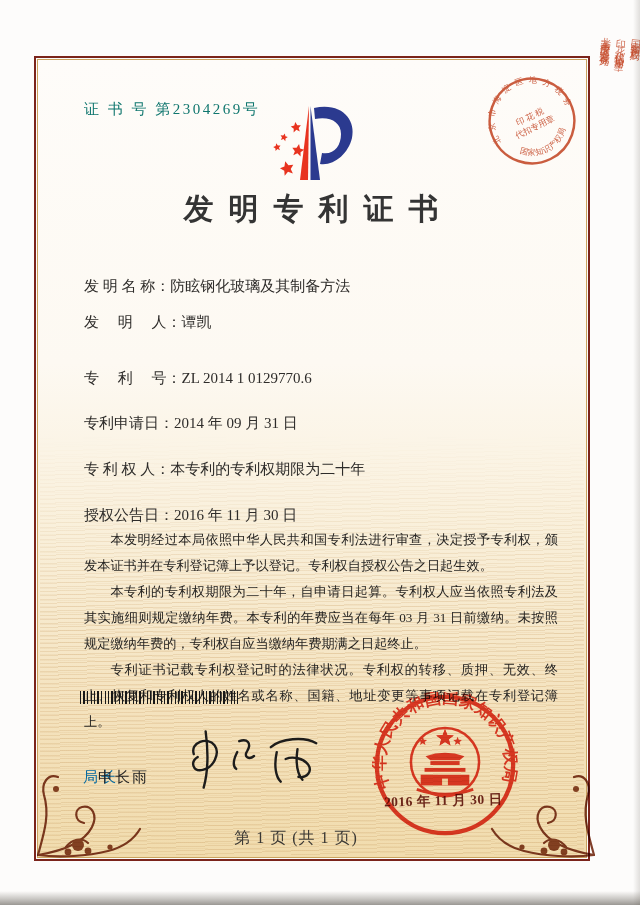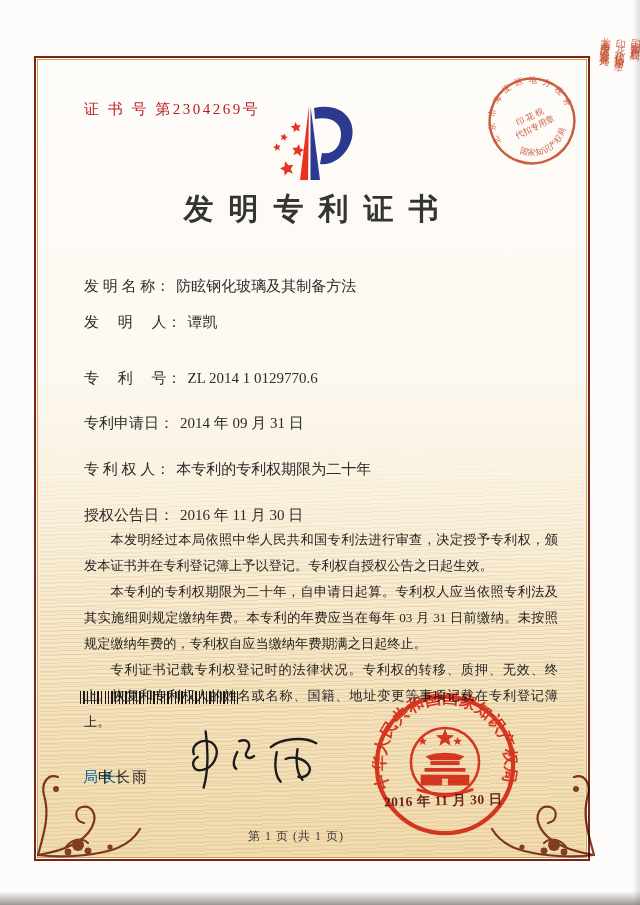--- a/index.html
+++ b/index.html
@@ -14,42 +14,42 @@
   .frame{position:absolute;left:37px;top:59px;width:548px;height:797px;
     border:1.6px solid #c9a25e;outline:2.2px solid #7b241b;outline-offset:1.5px;
     background:linear-gradient(180deg,#fefcf9 0%,#fdf9f2 38%,#f9efd9 60%,#f4e2bd 82%,#f1dcae 100%);}
   .waves{position:absolute;left:2px;right:2px;bottom:2px;height:420px;
     background:
       repeating-linear-gradient(178deg,rgba(193,143,80,.20) 0 1px,rgba(0,0,0,0) 1px 4px),
       repeating-linear-gradient(181deg,rgba(205,160,100,.12) 0 1px,rgba(0,0,0,0) 1px 6px);
     -webkit-mask-image:linear-gradient(180deg,transparent 0%,#000 45%);
     mask-image:linear-gradient(180deg,transparent 0%,#000 45%);}
   .abs{position:absolute;}
-  .cert-no{left:84px;top:100px;font-size:15px;letter-spacing:2.5px;color:#b91c1c;}
+  .cert-no{left:84px;top:100px;font-size:15px;letter-spacing:2.5px;color:#0f766e;}
   .title{left:37px;top:189px;width:548px;text-align:center;font-size:30px;font-weight:bold;
     letter-spacing:15px;color:#343434;text-indent:15px;}
   .field{left:84px;width:480px;font-size:15px;color:#2e2c2a;white-space:nowrap;}
   .field .flabel{display:inline-block;min-width:67px;}
-  .field .fvalue{margin-left:6px;}
+  .field .fvalue{margin-left:0;}
   .bodytext{left:84px;top:527px;width:474px;font-size:13.2px;line-height:26px;
     color:#262422;text-align:justify;}
   .bodytext p{margin:0;text-indent:2em;}
   .barcode{left:80px;top:691px;width:158px;height:13px;
     background:repeating-linear-gradient(90deg,#181818 0 1.5px,rgba(0,0,0,0) 1.5px 3px,
       #181818 3px 5.5px,rgba(0,0,0,0) 5.5px 7px,#181818 7px 8px,rgba(0,0,0,0) 8px 11px,
       #181818 11px 12px,rgba(0,0,0,0) 12px 14px);}
   .signer-title{left:83px;top:768px;font-size:15px;color:#0369a1;
     font-family:"Liberation Sans",sans-serif;letter-spacing:3px;}
   .signer-name{left:98px;top:768px;font-size:15px;color:#222;
     font-family:Liberation Serif, serif;letter-spacing:2px;}
   .signature{left:178px;top:724px;}
   .seal{left:372px;top:692px;mix-blend-mode:multiply;opacity:.93;}
   .seal-date{left:384px;top:792px;font-size:13.5px;font-weight:bold;color:#6b2519;
     letter-spacing:.5px;transform:rotate(-1.5deg);white-space:nowrap;}
-  .footer{left:0px;top:828px;width:592px;text-align:center;font-size:12px;
+  .footer{left:0px;top:828px;width:592px;text-align:center;font-size:16px;
     color:#3a3834;letter-spacing:1px;}
   .stamp{left:485px;top:74px;mix-blend-mode:multiply;opacity:.9;}
   .edge-stamp{left:592px;top:30px;height:195px;display:flex;gap:3px;
     transform:rotate(5deg);color:rgba(198,76,44,.82);
     font-size:10px;line-height:12px;}
   .edge-stamp span{writing-mode:vertical-rl;letter-spacing:2px;}
   .edge-stamp .mid{display:flex;}
   .flourish{mix-blend-mode:multiply;}
   .fl-left{left:32px;top:755px;}
   .fl-right{left:490px;top:755px;transform:scaleX(-1);}

